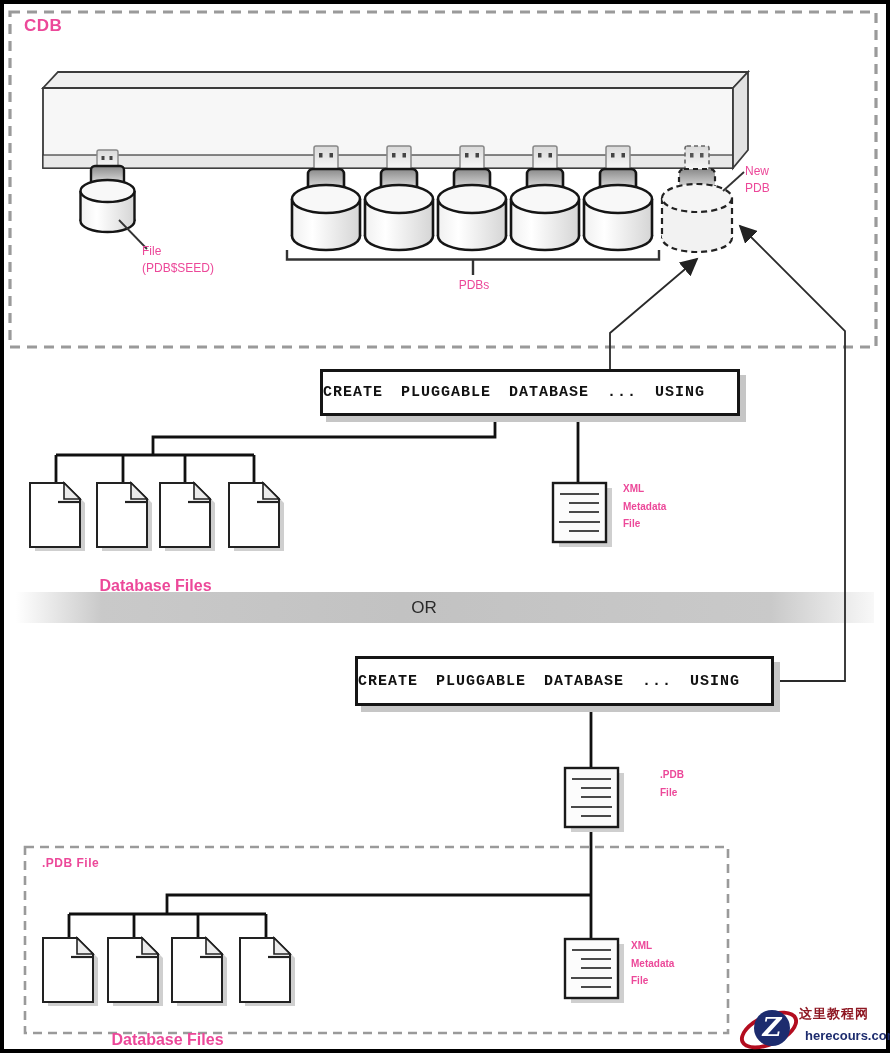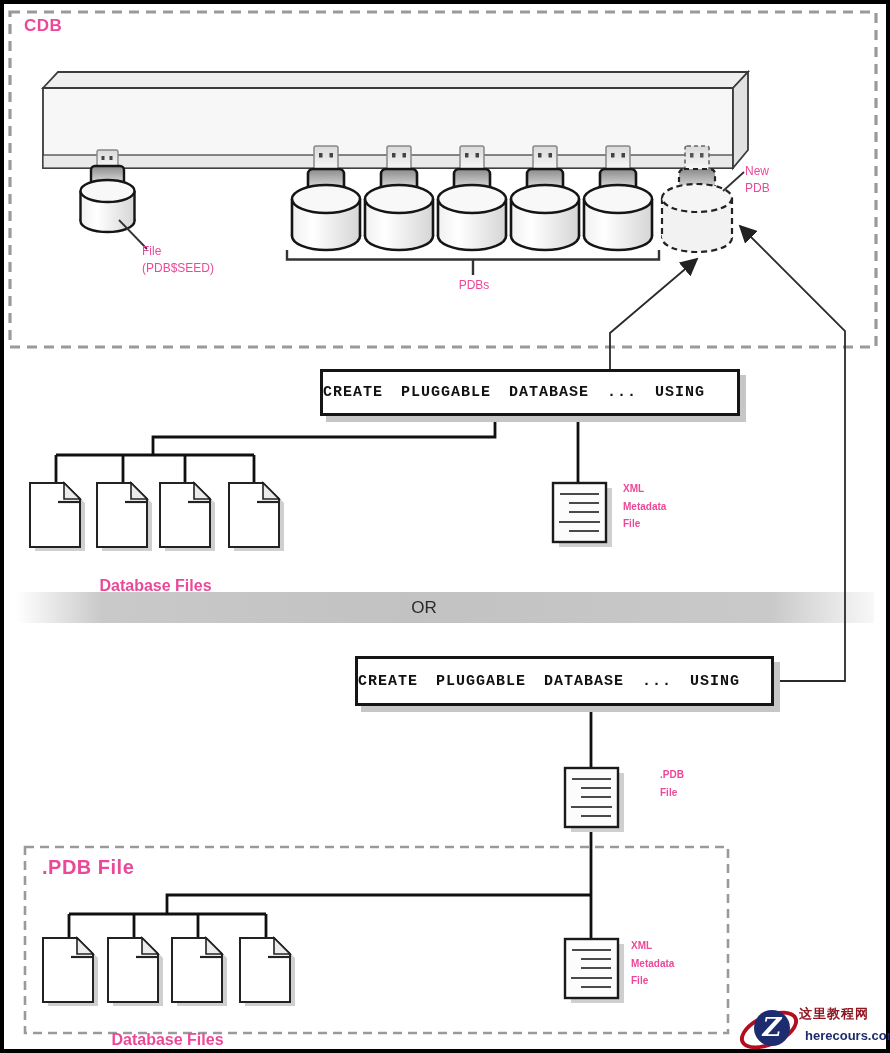--- a/index.html
+++ b/index.html
@@ -197,21 +197,21 @@
     <div>Metadata</div>
     <div>File</div>
   </div>
 
   <div id="or-text">OR</div>
 
   <div class="lbl file-lbl" style="left:632px;top:766px;margin-left:28px;">
     <div>.PDB</div>
     <div>File</div>
   </div>
-  <div class="lbl boxtitle" style="left:42px;top:856px;font-size:20px;">.PDB File</div>
+  <div class="lbl boxtitle" style="left:42px;top:856px;font-size:12px;">.PDB File</div>
   <div class="lbl dbfiles center" style="left:100px;top:1004px;width:135px;">Database Files</div>
   <div class="lbl file-lbl" style="left:631px;top:937px;">
     <div>XML</div>
     <div>Metadata</div>
     <div>File</div>
   </div>
 
   <div id="watermark">
     <div id="wm-swoosh"></div>
     <div id="wm-circle">Z</div>

